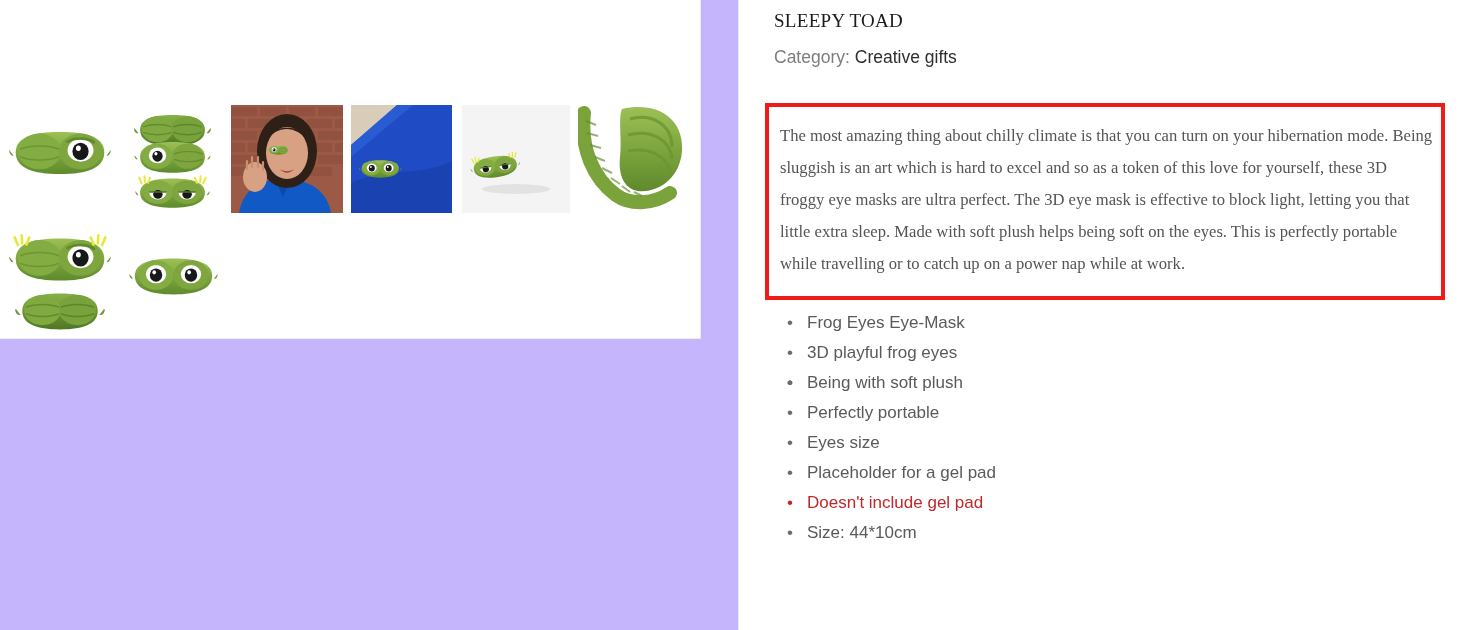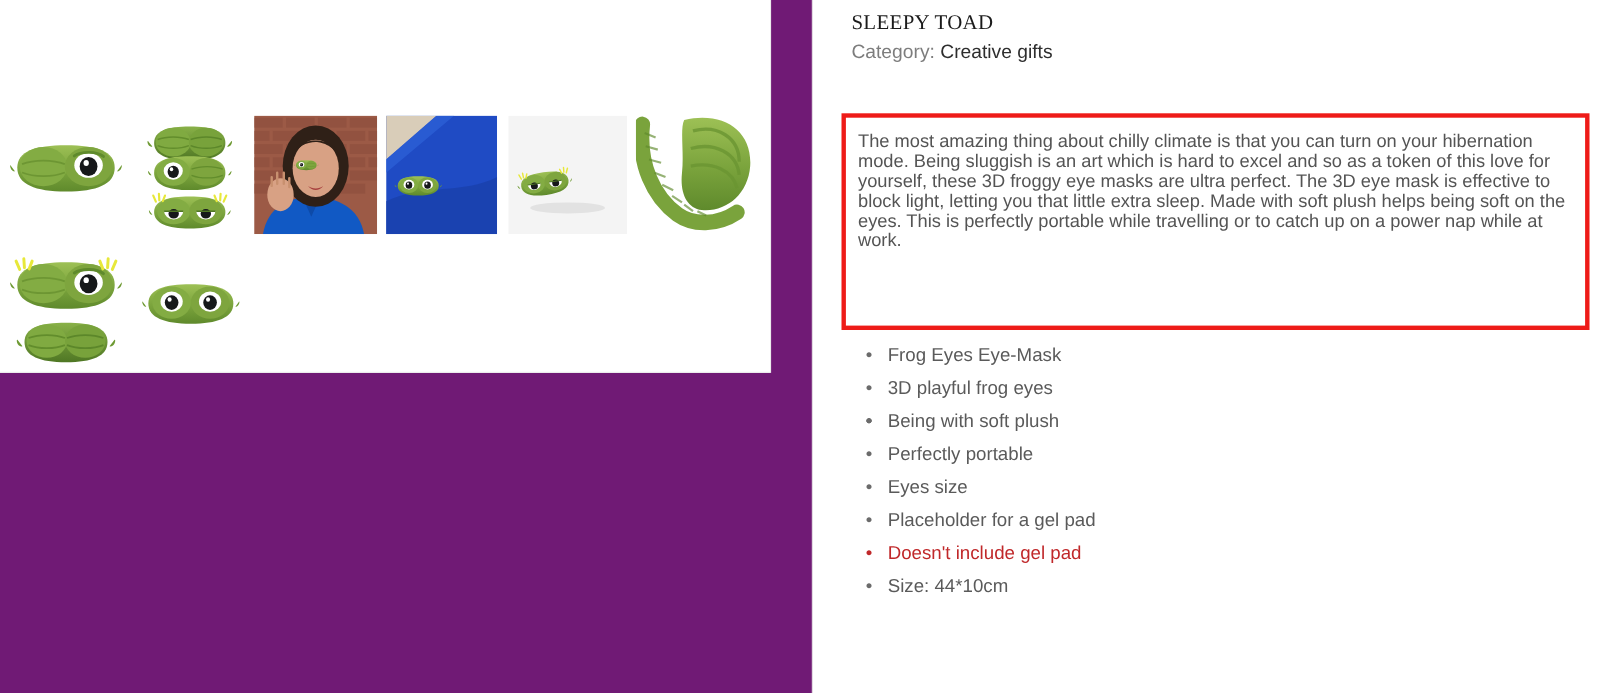--- a/index.html
+++ b/index.html
@@ -14,21 +14,21 @@
     font-family: "Liberation Sans", sans-serif;
     overflow: hidden;
     position: relative;
   }
 
   
   #page {
     position: relative;
     width: 1473px;
     height: 630px;
-    background: #701a75;
+    background: #c4b5fd;
   }
 
   
   .v-divider {
     position: absolute;
     top: 0;
     width: 1px;
     height: 630px;
     background: #ececec;
   }
@@ -88,21 +88,21 @@
     white-space: nowrap;
   }
 
   .meta-line {
     position: absolute;
     left: 35px;
     font-size: 17.5px;
     color: #7d7d7d;
     white-space: nowrap;
   }
-  #meta-category { top: 37px; }
+  #meta-category { top: 47px; }
   #meta-subcategory { top: 77px; }
   .meta-line .meta-value {
     color: #2e2e2e;
   }
 
   
   #description-box {
     position: absolute;
     left: 26px;
     top: 103px;
@@ -111,22 +111,23 @@
     border: 4px solid #ee1b18;
     box-sizing: border-box;
     background: #ffffff;
   }
   #description-text {
     position: absolute;
     left: 11px;
     top: 13px;
     width: 655px;
     font-size: 16.6px;
-    line-height: 18px;
+    line-height: 32px;
     color: #545454;
+    font-family: Liberation Serif, serif;
   }
 
   
   #feature-list {
     position: absolute;
     left: 35px;
     top: 308px;
     margin: 0;
     padding: 0 0 0 33px;
     list-style: none;

